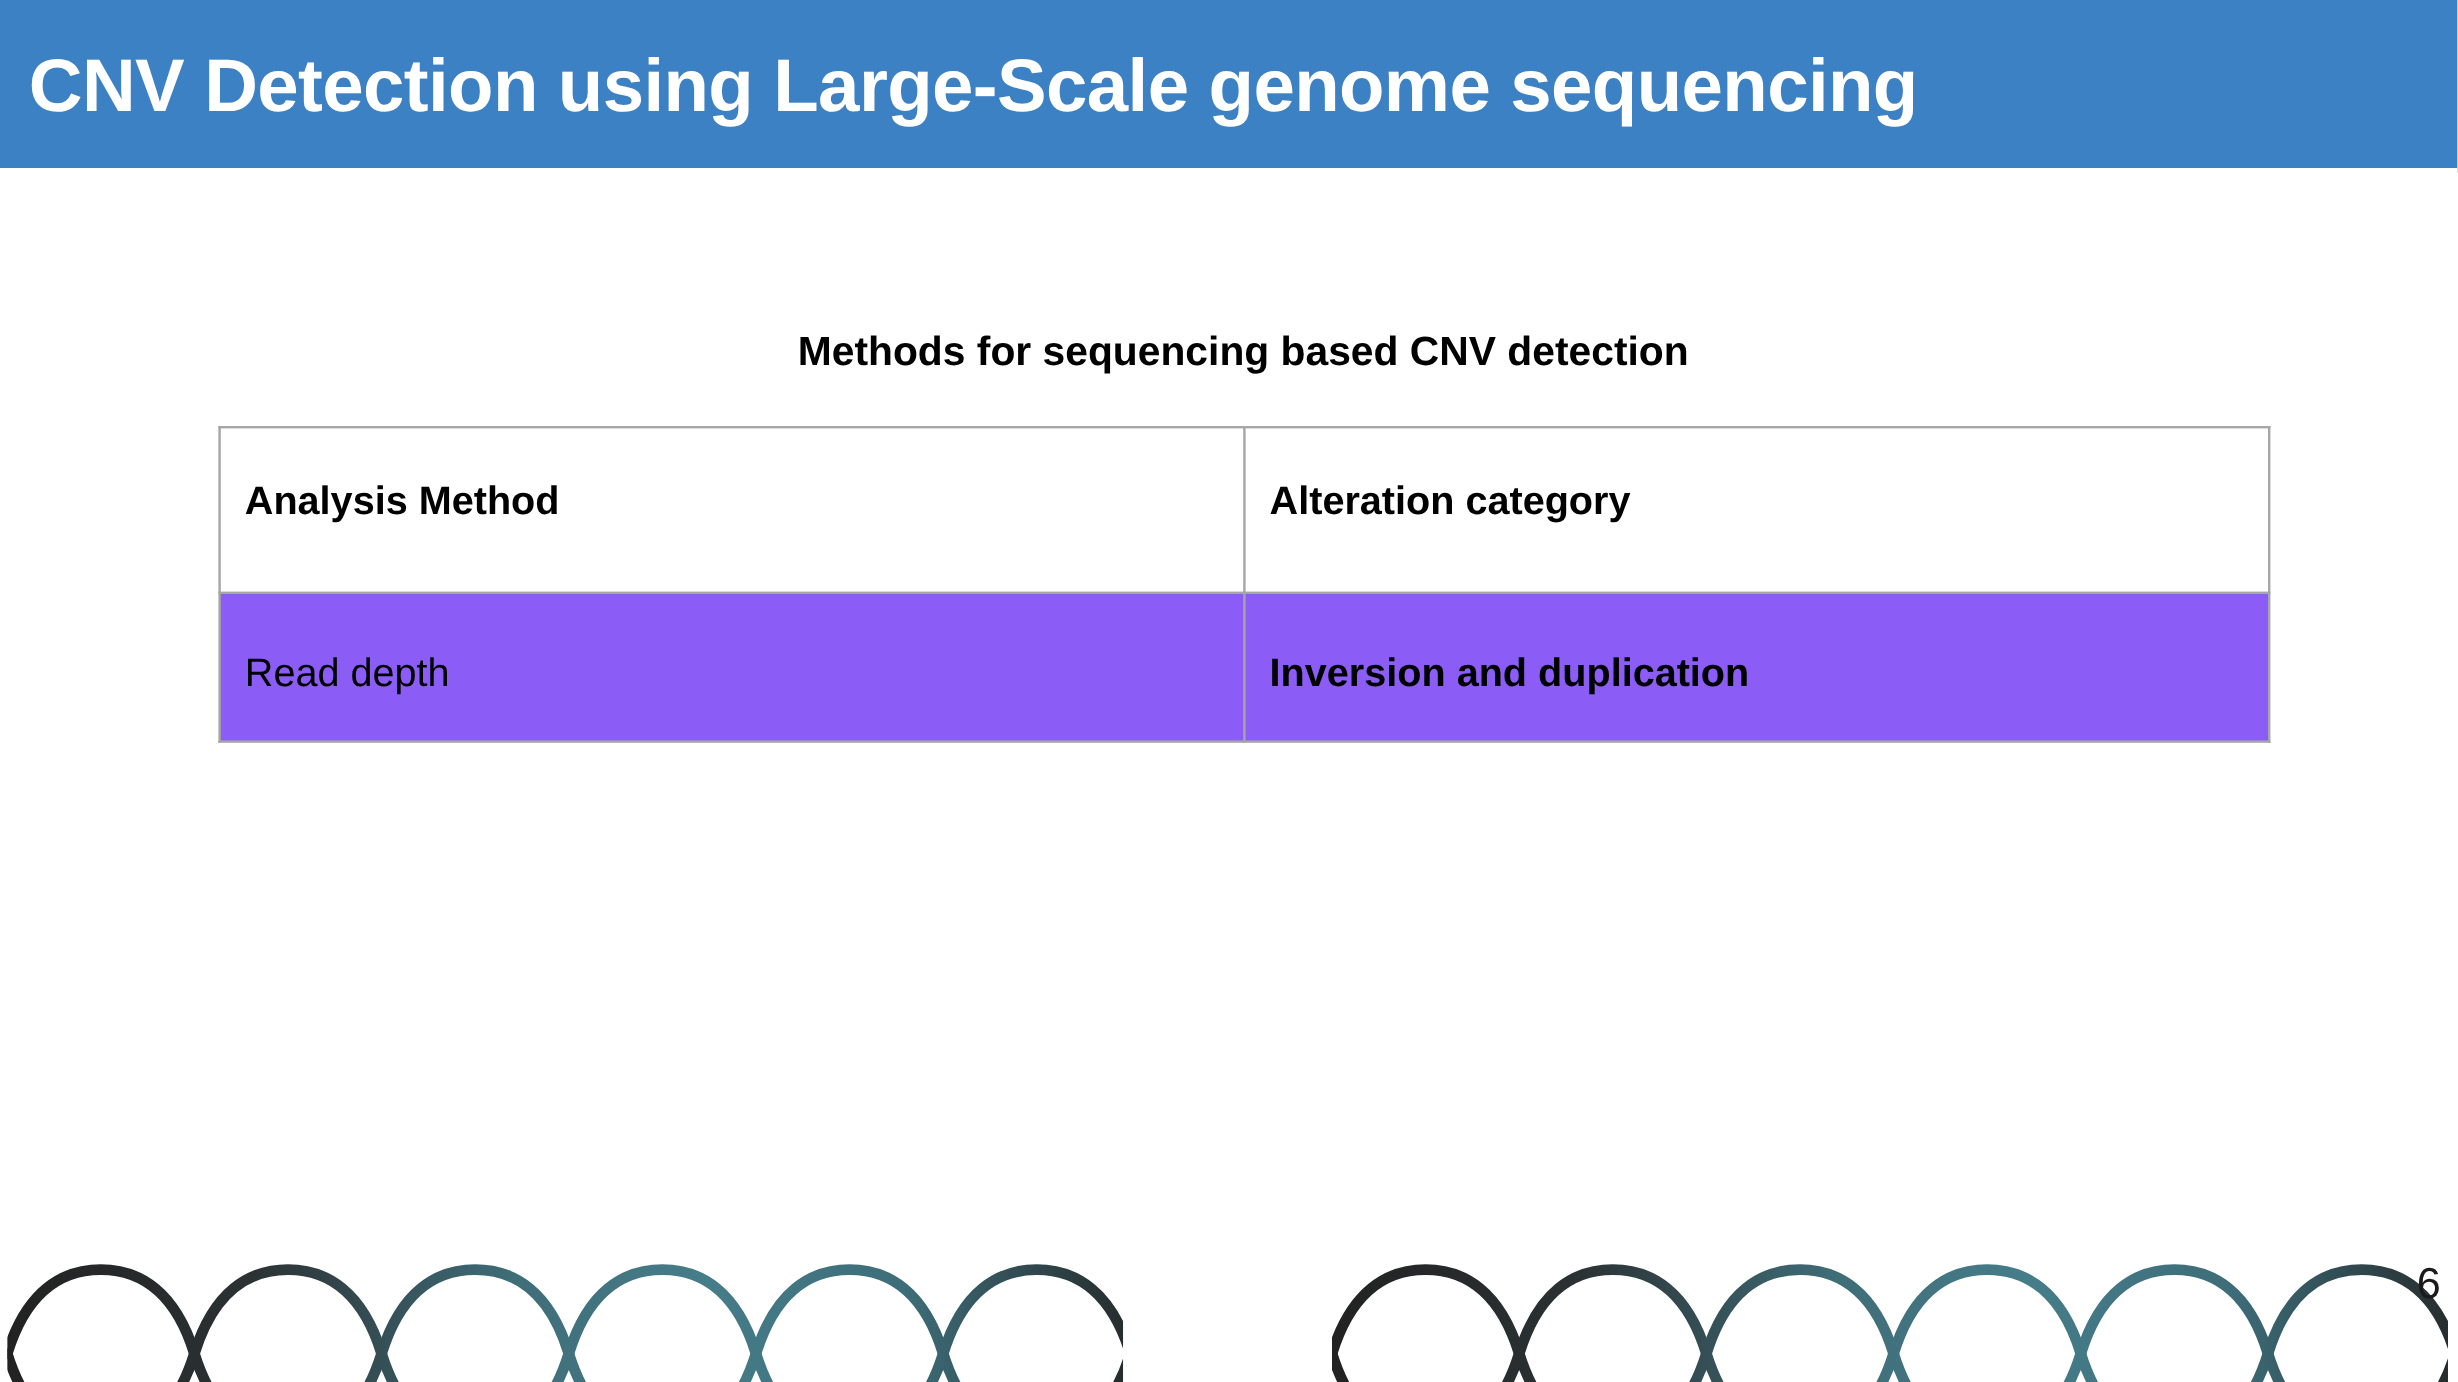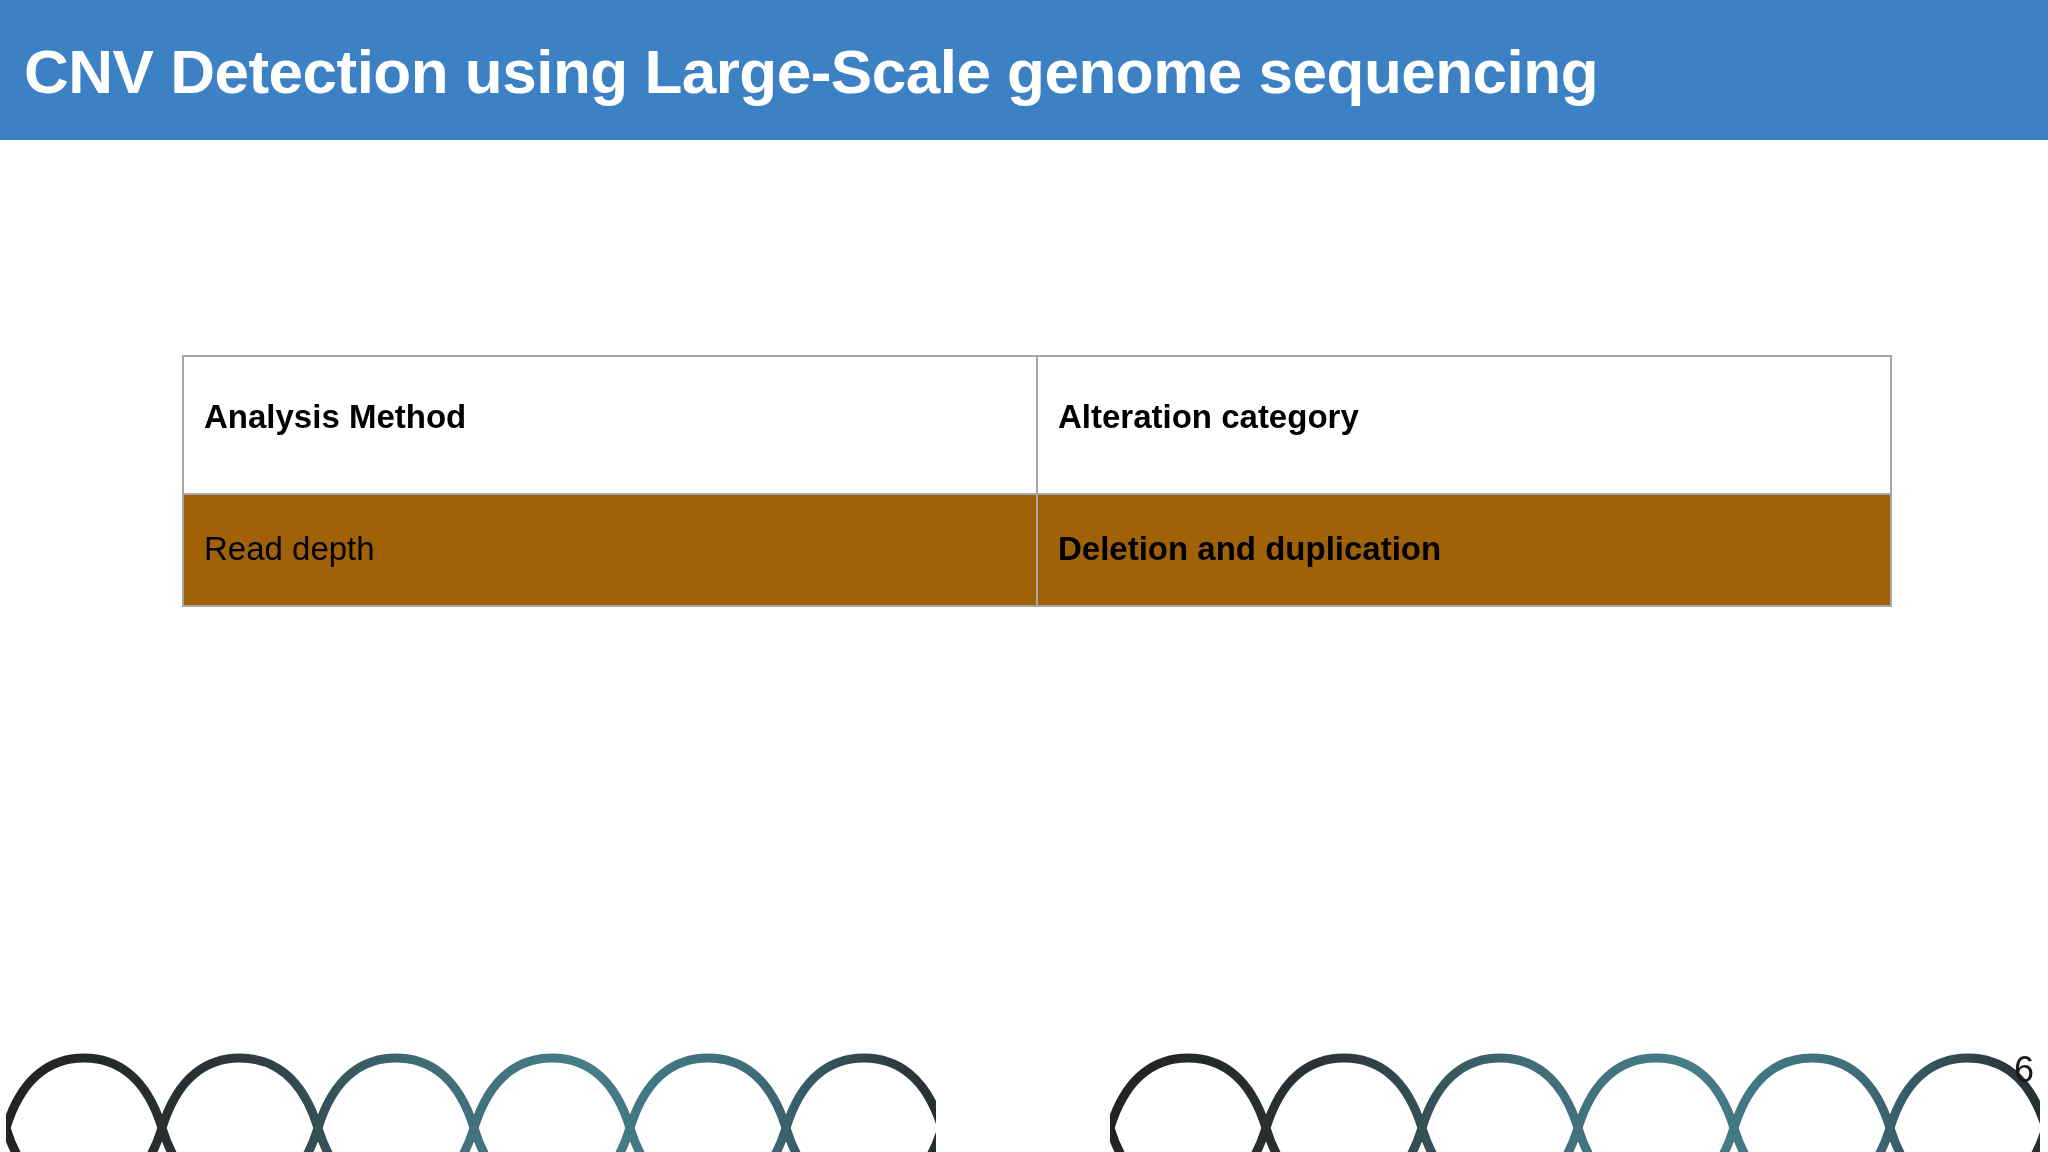--- a/index.html
+++ b/index.html
@@ -94,24 +94,24 @@
     vertical-align: middle;
     padding-top: 10px;
     padding-bottom: 26px;
   }
 
   .row-body td {
     height: 148px;
   }
 
   .row-highlight td {
-    background: #a16207;
+    background: #8b5cf6;
     height: 92px;
     vertical-align: middle;
-    padding-top: 8px;
+    padding-top: 20px;
     padding-bottom: 10px;
   }
 
   .cell-bold { font-weight: bold; font-style: normal; }
   .cell-italic { font-style: italic; font-weight: normal; }
 
   
   .page-number {
     position: absolute;
     right: 14px;
@@ -136,36 +136,37 @@
 </style>
 </head>
 <body>
 
 <div class="title-bar">
   <div class="title-text">CNV Detection using Large-Scale genome sequencing</div>
 </div>
 
 <div class="slide-body">
 
+  <div class="table-caption">Methods for sequencing based CNV detection</div>
 
   <table class="methods-table">
     <colgroup>
         <col class="c1">
         <col class="c2">
       </colgroup>
     <thead>
       <tr>
         <th>Analysis Method</th>
         <th>Alteration category</th>
       </tr>
     </thead>
     <tbody>
       <tr class="row-highlight">
         <td>Read depth</td>
-        <td><span class="cell-bold">Deletion and duplication</span><span class="cell-italic"></span></td>
+        <td><span class="cell-bold">Inversion and duplication</span><span class="cell-italic"></span></td>
       </tr>
     </tbody>
   </table>
 
 </div>
 
 <div class="page-number">6</div>
 
 <div class="dna-wrap dna-left">
   <svg width="930" height="150" viewBox="0 0 930 150">

